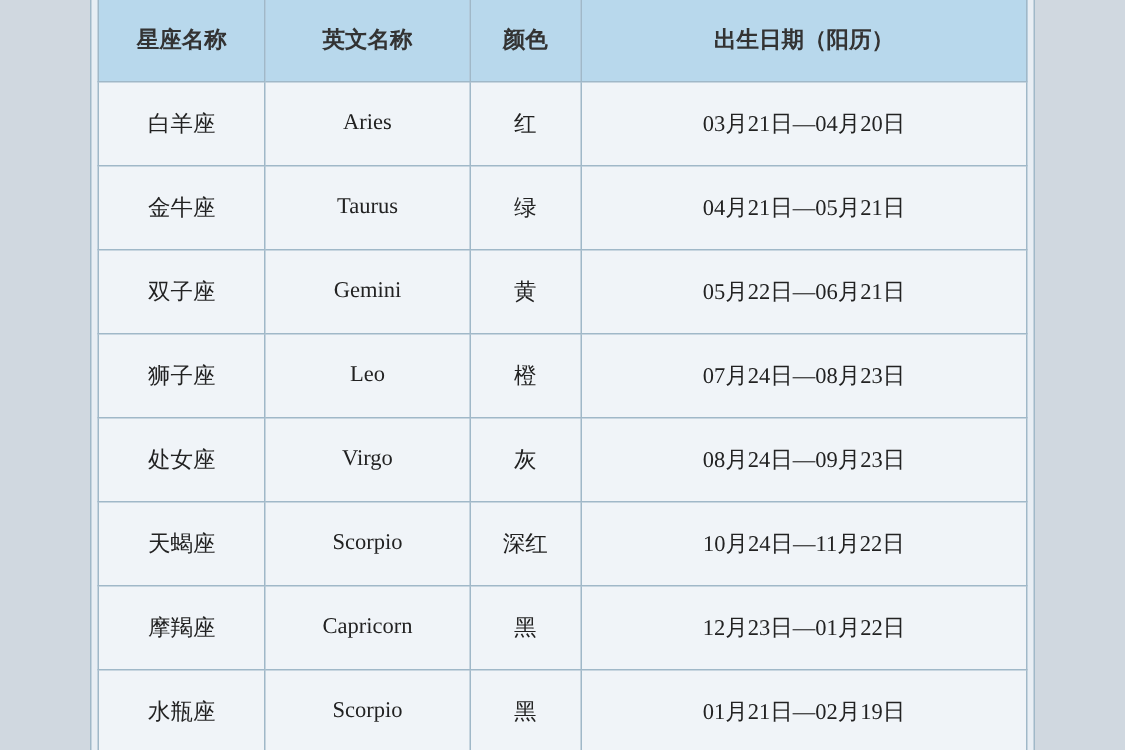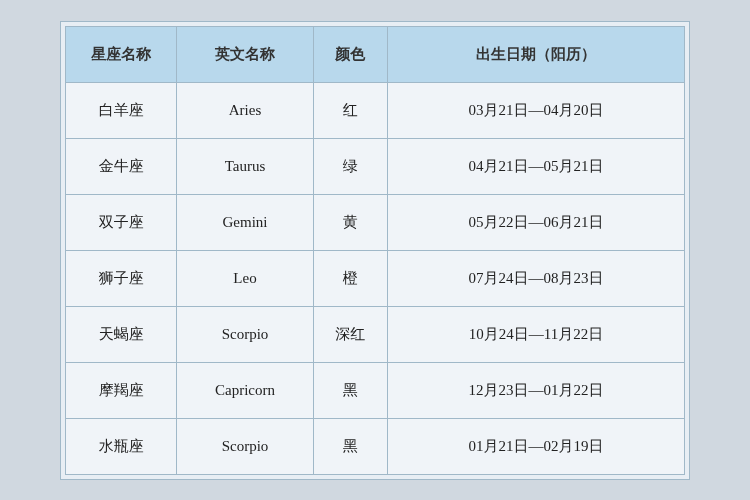--- a/index.html
+++ b/index.html
@@ -85,20 +85,26 @@
           <td>黄</td>
           <td>05月22日—06月21日</td>
         </tr>
         <tr>
           <td>狮子座</td>
           <td>Leo</td>
           <td>橙</td>
           <td>07月24日—08月23日</td>
         </tr>
         <tr>
+          <td>处女座</td>
+          <td>Virgo</td>
+          <td>灰</td>
+          <td>08月24日—09月23日</td>
+        </tr>
+        <tr>
           <td>天蝎座</td>
           <td>Scorpio</td>
           <td>深红</td>
           <td>10月24日—11月22日</td>
         </tr>
         <tr>
           <td>摩羯座</td>
           <td>Capricorn</td>
           <td>黑</td>
           <td>12月23日—01月22日</td>

